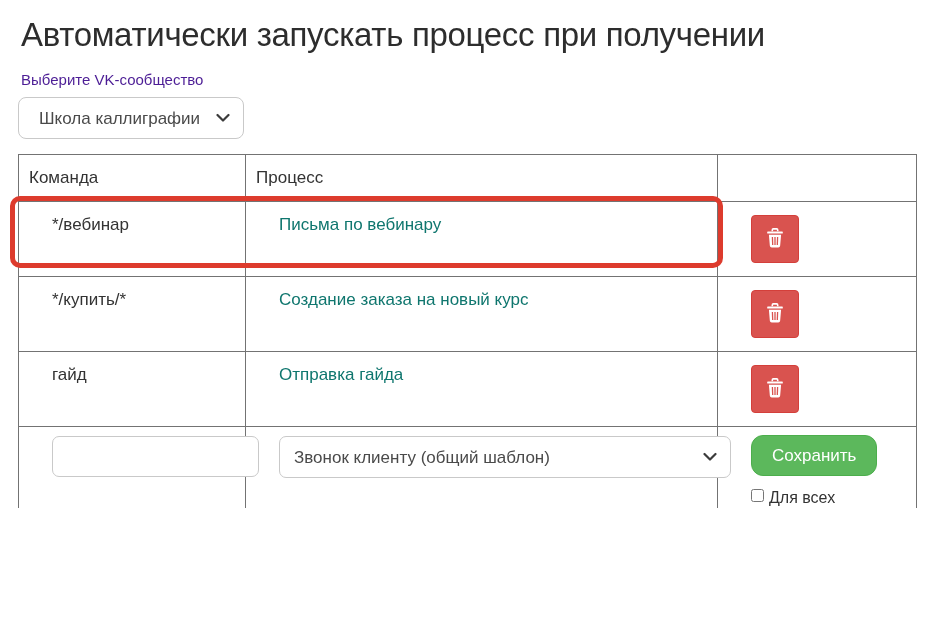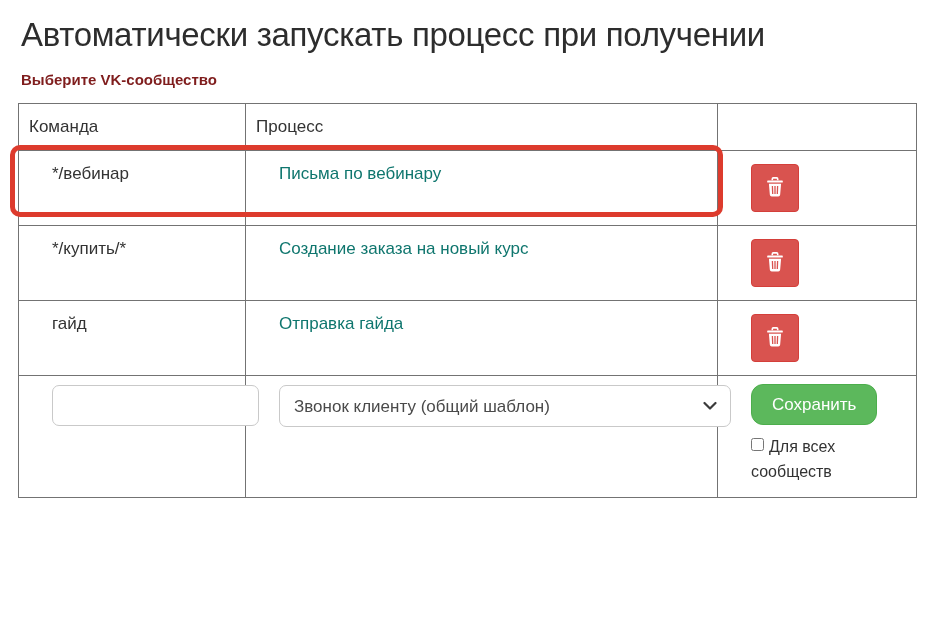--- a/index.html
+++ b/index.html
@@ -24,22 +24,22 @@
     letter-spacing: -0.3px;
     line-height: 41px;
     color: #2d2d2d;
   }
   h1.page-title span { display: block; }
   
   .community-label {
     margin-top: 16px;
     margin-left: 3px;
     font-size: 15px;
-    font-weight: 700;
-    color: #7f1d1d;
+    font-weight: 400;
+    color: #4c1d95;
   }
   .select-shell {
     position: relative;
     display: inline-block;
   }
   .select-shell select {
     appearance: none;
     -webkit-appearance: none;
     font-family: "Liberation Sans", "DejaVu Sans", sans-serif;
     font-size: 17px;
@@ -164,20 +164,30 @@
 <body>
 
 <div class="page">
 
   <h1 class="page-title">
     <span>Автоматически запускать процесс при получении</span>
   </h1>
 
   <div class="community-label">Выберите VK-сообщество</div>
 
+  <div class="select-shell community-shell">
+    <select>
+      <option>Школа каллиграфии</option>
+    </select>
+    <span class="chev">
+      <svg width="14" height="9" viewBox="0 0 14 9">
+          <polyline points="1.5,1.5 7,7 12.5,1.5" fill="none" stroke="#3b3b3b" stroke-width="2.2" stroke-linecap="round" stroke-linejoin="round"></polyline>
+        </svg>
+    </span>
+  </div>
 
   <div class="table-wrap">
 
     <div class="highlight-rect"></div>
 
     <table class="cmd-table">
       <colgroup>
           <col style="width:227px">
           <col style="width:472px">
           <col style="width:199px">

